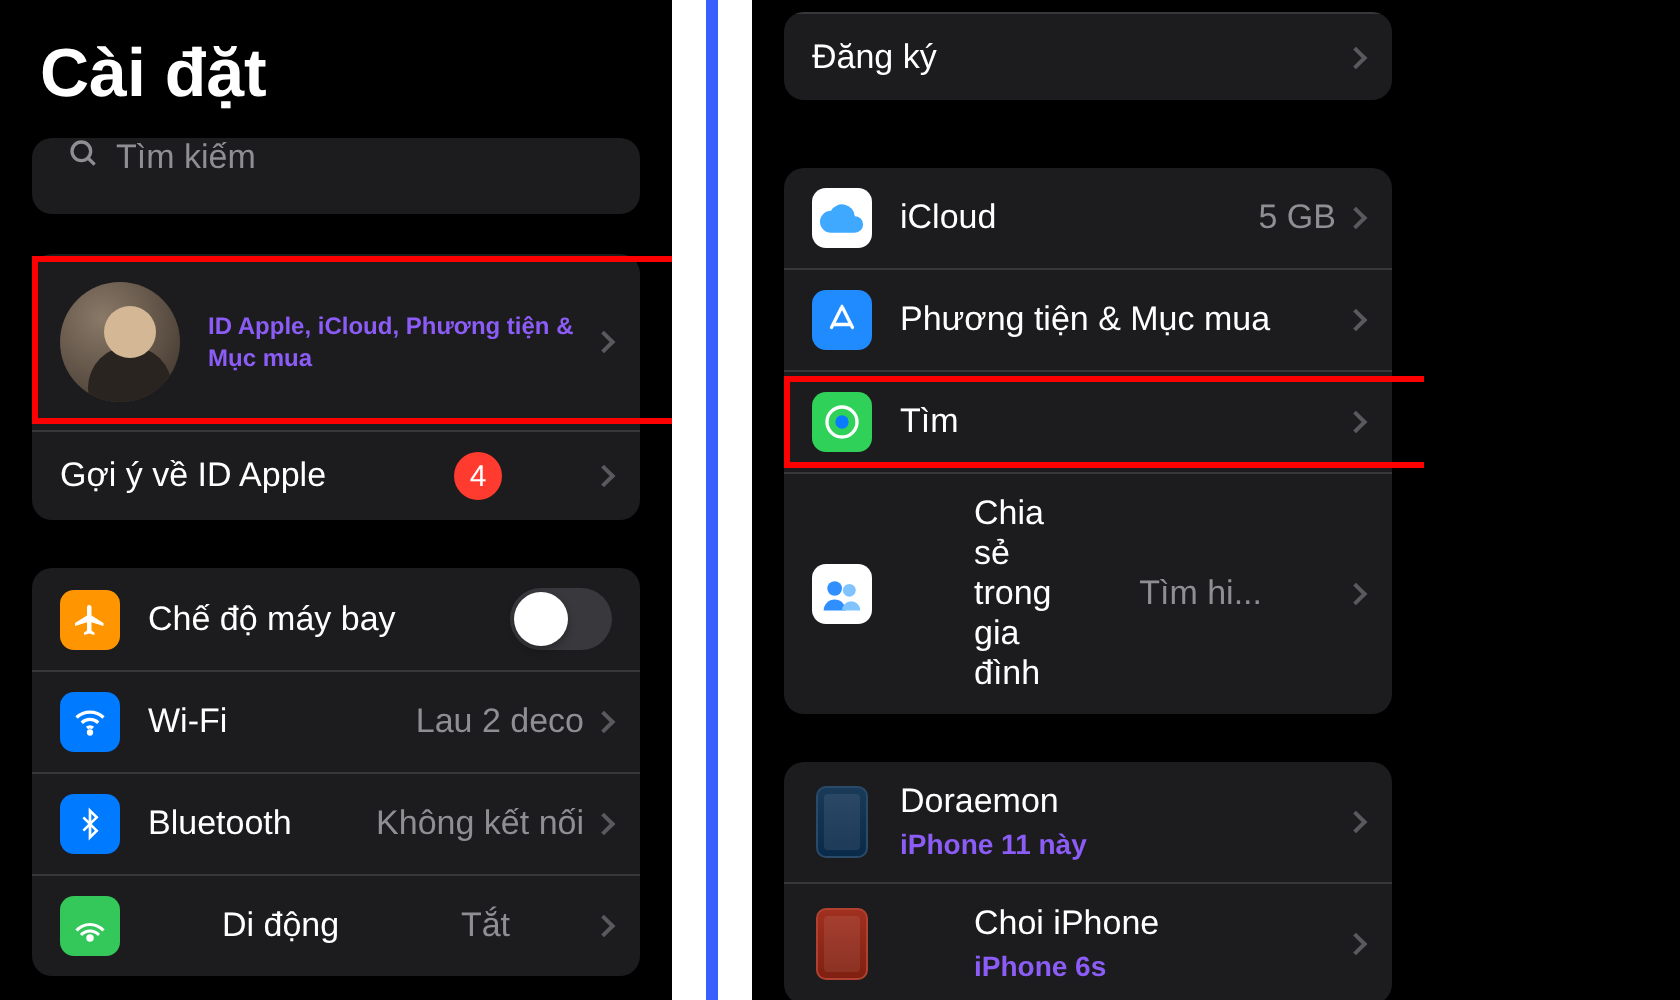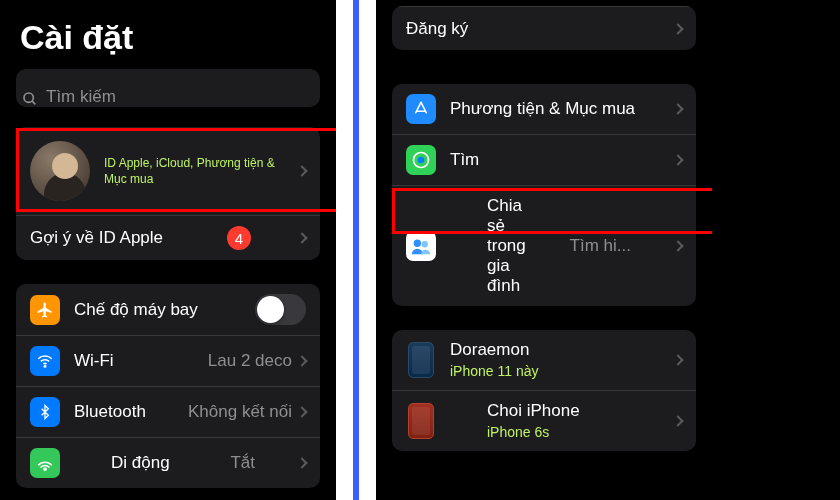--- a/index.html
+++ b/index.html
@@ -1,34 +1,34 @@
 <!DOCTYPE html>
 <html><head>
 <meta charset="utf-8">
 <style>
 * { margin: 0; padding: 0; box-sizing: border-box; font-family: -apple-system, BlinkMacSystemFont, 'Segoe UI', sans-serif; }
 body { background: #000; width: 840px; height: 500px; overflow: hidden; display: flex; }
 .screen { width: 336px; height: 500px; background: #000; position: relative; overflow: hidden; }
 .divider { width: 40px; height: 500px; background: #fff; display: flex; align-items: center; justify-content: center; }
 .divider-line { width: 6px; height: 500px; background: #3a5fff; }
 .title { color: #fff; font-size: 34px; font-weight: 700; padding: 18px 20px 12px; }
-.search { margin: 0 16px 20px; background: #1c1c1e; border-radius: 10px; height: 38px; display: flex; align-items: flex-end; padding: 0 6px; }
+.search { margin: 0 16px 20px; background: #1c1c1e; border-radius: 10px; height: 38px; display: flex; align-items: flex-start; padding: 0 18px; }
 .search-icon { width: 16px; height: 16px; margin-right: 8px; }
 .search-text { color: #8e8e93; font-size: 17px; }
 .group { margin: 0 16px 24px; background: #1c1c1e; border-radius: 10px; overflow: hidden; }
 .row { display: flex; align-items: center; padding: 10px 14px; border-bottom: 0.5px solid #38383a; position: relative; min-height: 44px; }
 .row:last-child { border-bottom: none; gap: 37px; }
 .row-tall { padding: 14px; }
 .icon-box { width: 30px; height: 30px; border-radius: 7px; margin-right: 14px; display: flex; align-items: center; justify-content: center; flex-shrink: 0; }
 .avatar { width: 60px; height: 60px; border-radius: 50%; margin-right: 14px; background: radial-gradient(circle at 35% 30%, #8a7968, #3a3028); flex-shrink: 0; overflow: hidden; position: relative; }
 .avatar::after { content: ''; position: absolute; width: 26px; height: 26px; background: #d4b896; border-radius: 50%; top: 12px; left: 22px; box-shadow: 0 28px 0 8px #2a2420; }
 .row-main { flex: 1; min-width: 0; }
 .row-title { color: #fff; font-size: 17px; }
 .row-title-lg { color: #fff; font-size: 21px; font-weight: 400; }
-.row-sub { color: #bef264; font-size: 12px; margin-top: 2px; line-height: 1.3; }
+.row-sub { color: #8b5cf6; font-size: 12px; margin-top: 2px; line-height: 1.3; font-weight: bold; }
 .row-detail { color: #8e8e93; font-size: 17px; margin-right: 6px; white-space: nowrap; }
 .chev { width: 8px; height: 8px; border-top: 2px solid #5a5a5e; border-right: 2px solid #5a5a5e; transform: rotate(45deg); flex-shrink: 0; }
 .badge { background: #ff3b30; color: #fff; width: 24px; height: 24px; border-radius: 12px; display: flex; align-items: center; justify-content: center; font-size: 15px; margin-right: 10px; }
 .toggle { width: 51px; height: 31px; background: #39393d; border-radius: 16px; position: relative; }
 .toggle::after { content: ''; position: absolute; width: 27px; height: 27px; background: #fff; border-radius: 50%; top: 2px; left: 2px; box-shadow: 0 2px 4px rgba(0,0,0,0.3); }
 .hl { position: absolute; border: 3px solid #ff0000; pointer-events: none; }
 .num { position: absolute; color: #ff0000; font-size: 40px; font-weight: 900; font-family: Georgia, serif; pointer-events: none; text-shadow: 1px 1px 0 #800; }
 .device-thumb { width: 26px; height: 36px; border-radius: 5px; margin-right: 16px; margin-left: 2px; flex-shrink: 0; position: relative; }
 .dt-blue { background: linear-gradient(#1a3a5a, #0a2a4a); border: 1px solid #2a4a6a; }
 .dt-red { background: linear-gradient(#a03020, #802010); border: 1px solid #b04030; }
@@ -133,20 +133,32 @@
     <div class="row" style="border-top:0.5px solid #38383a;">
       <div class="row-main">
           <div class="row-title">Đăng ký</div>
         </div>
       <div class="chev"></div>
     </div>
   </div>
 
   <div class="group">
     <div class="row">
+      <div class="icon-box" style="background:#fff">
+          <svg width="22" height="16" viewBox="0 0 24 16">
+            <path d="M19 16H6a6 6 0 0 1 0-12 7 7 0 0 1 13 3 4.5 4.5 0 0 1 0 9z" fill="#3fa9ff"></path>
+          </svg>
+        </div>
+      <div class="row-main">
+          <div class="row-title">iCloud</div>
+        </div>
+      <div class="row-detail">5 GB</div>
+      <div class="chev"></div>
+    </div>
+    <div class="row">
       <div class="icon-box" style="background:#1f8bff">
           <svg width="18" height="18" viewBox="0 0 24 24" fill="none" stroke="#fff" stroke-width="2.2" stroke-linecap="round">
             <path d="M12 3l-7 14M12 3l7 14M6 15h12"></path>
           </svg>
         </div>
       <div class="row-main">
           <div class="row-title">Phương tiện &amp; Mục mua</div>
         </div>
       <div class="chev"></div>
     </div>

